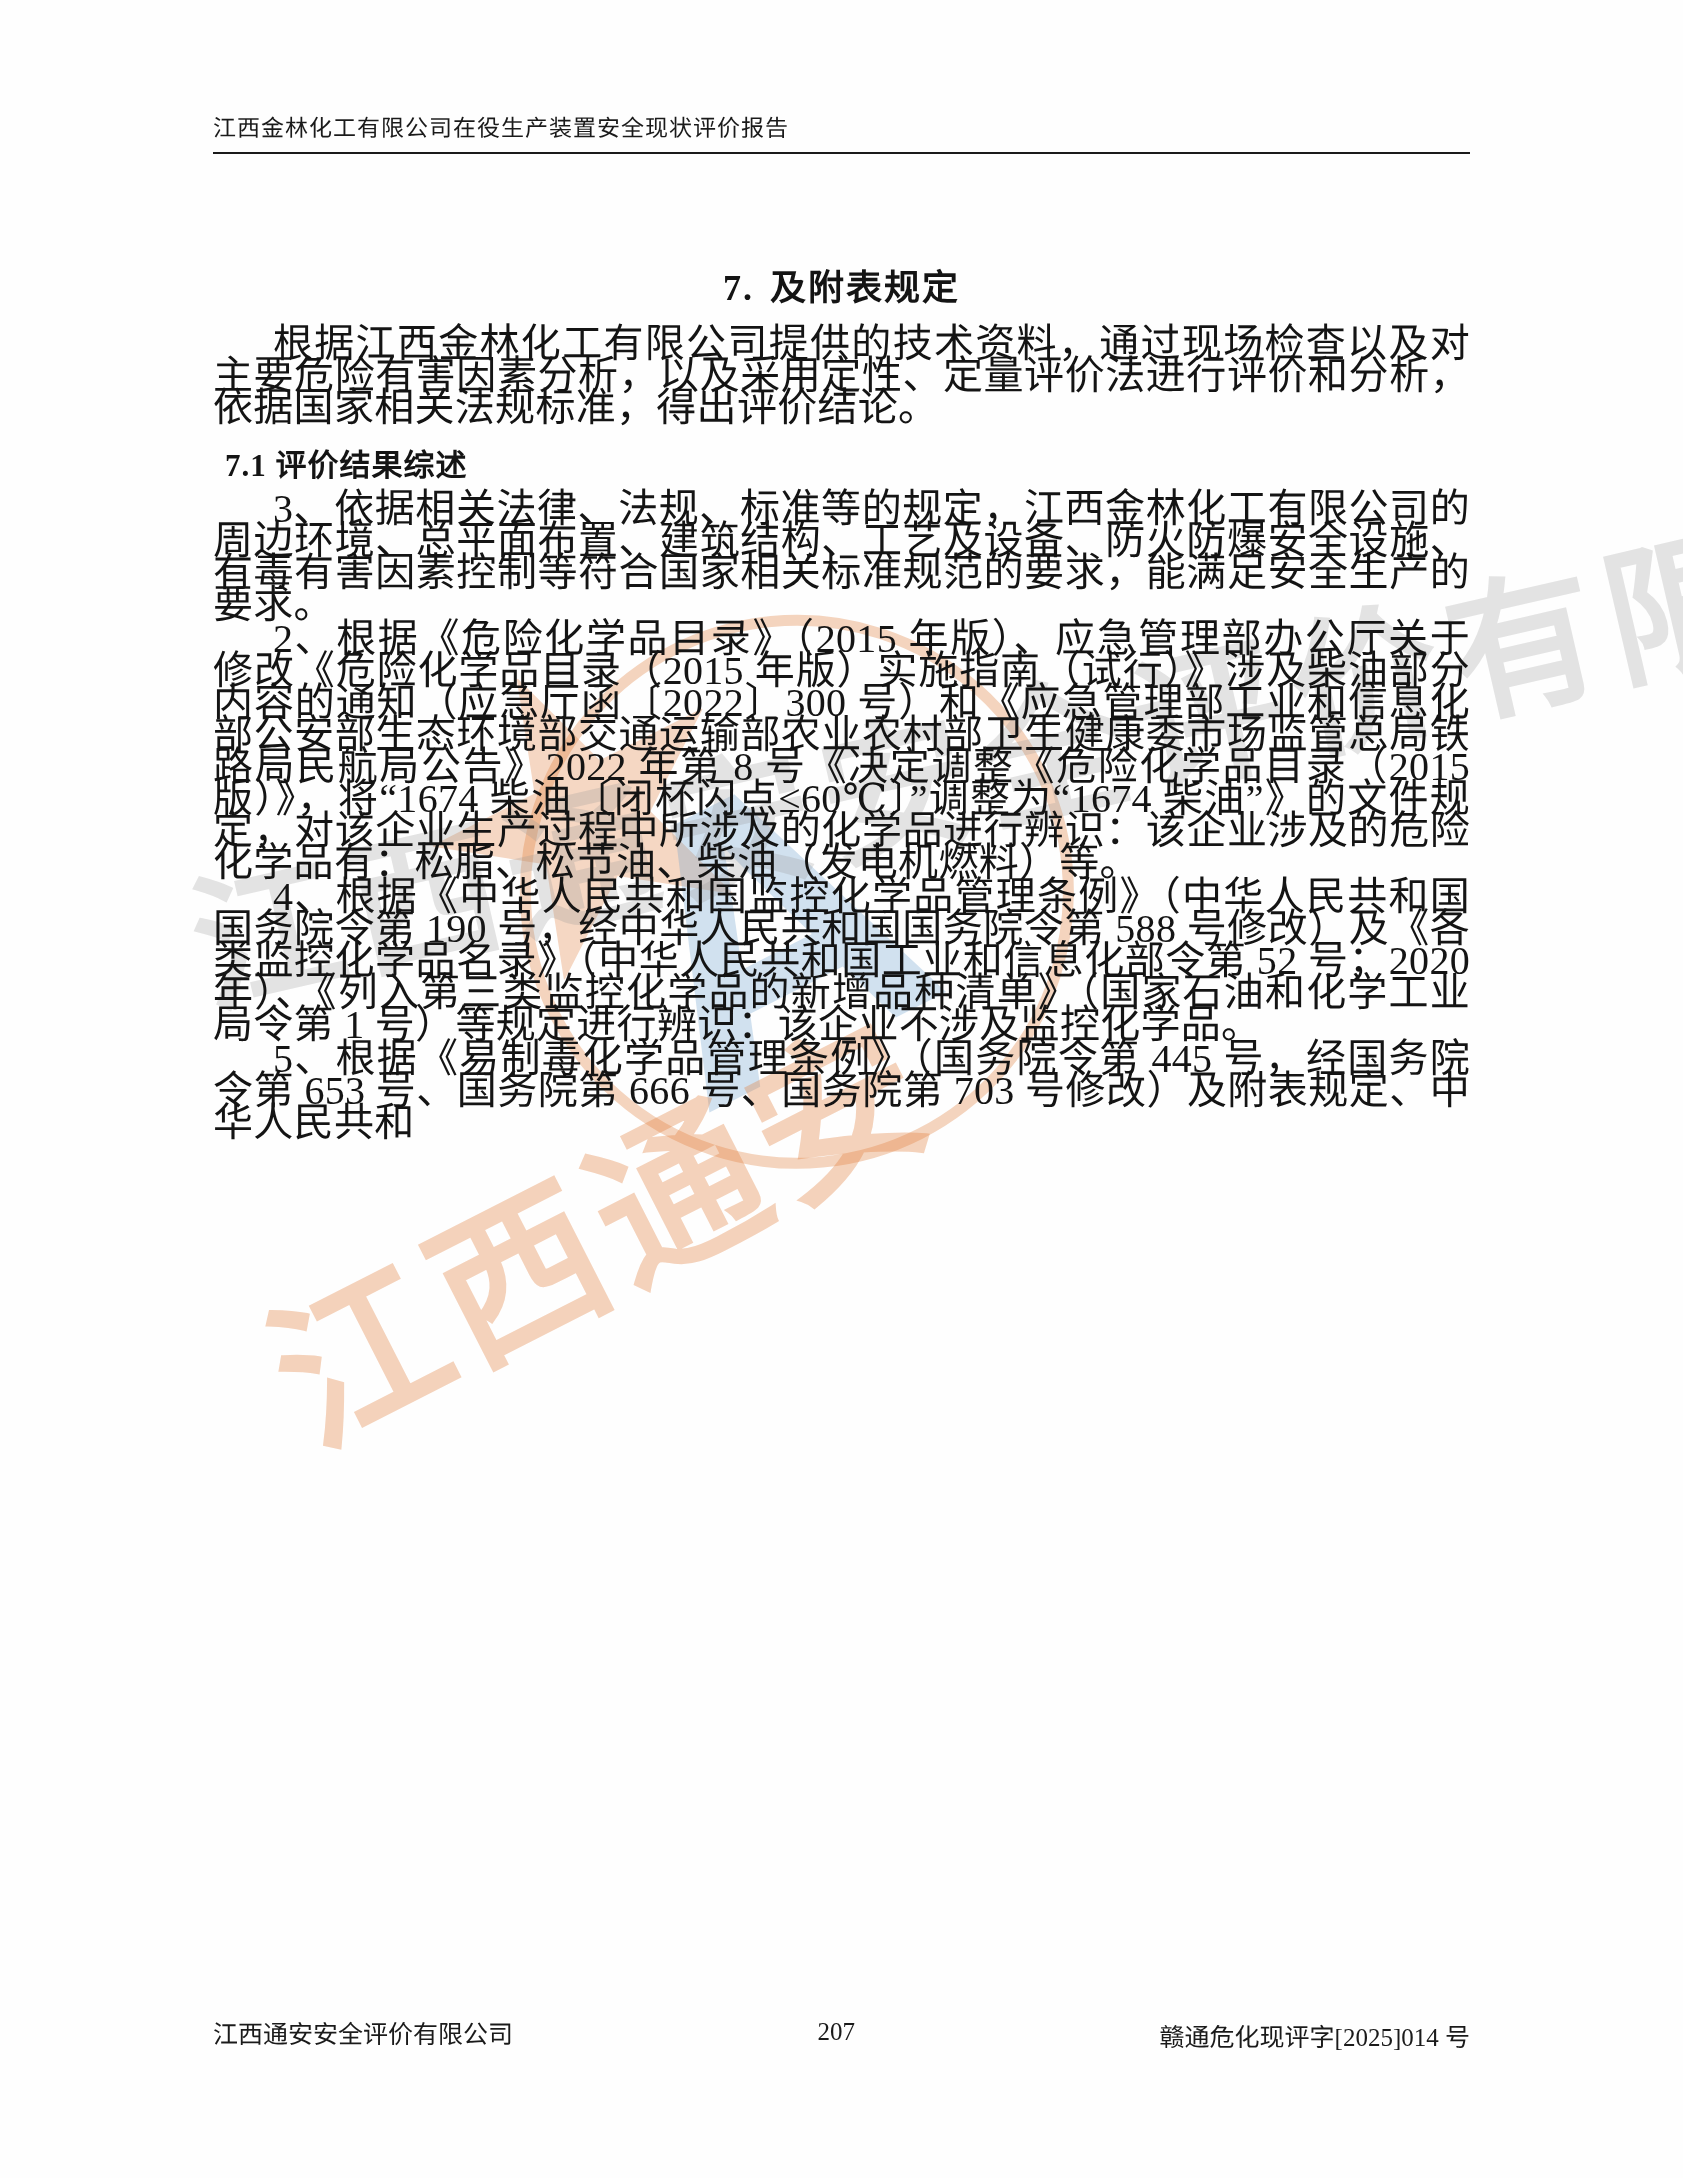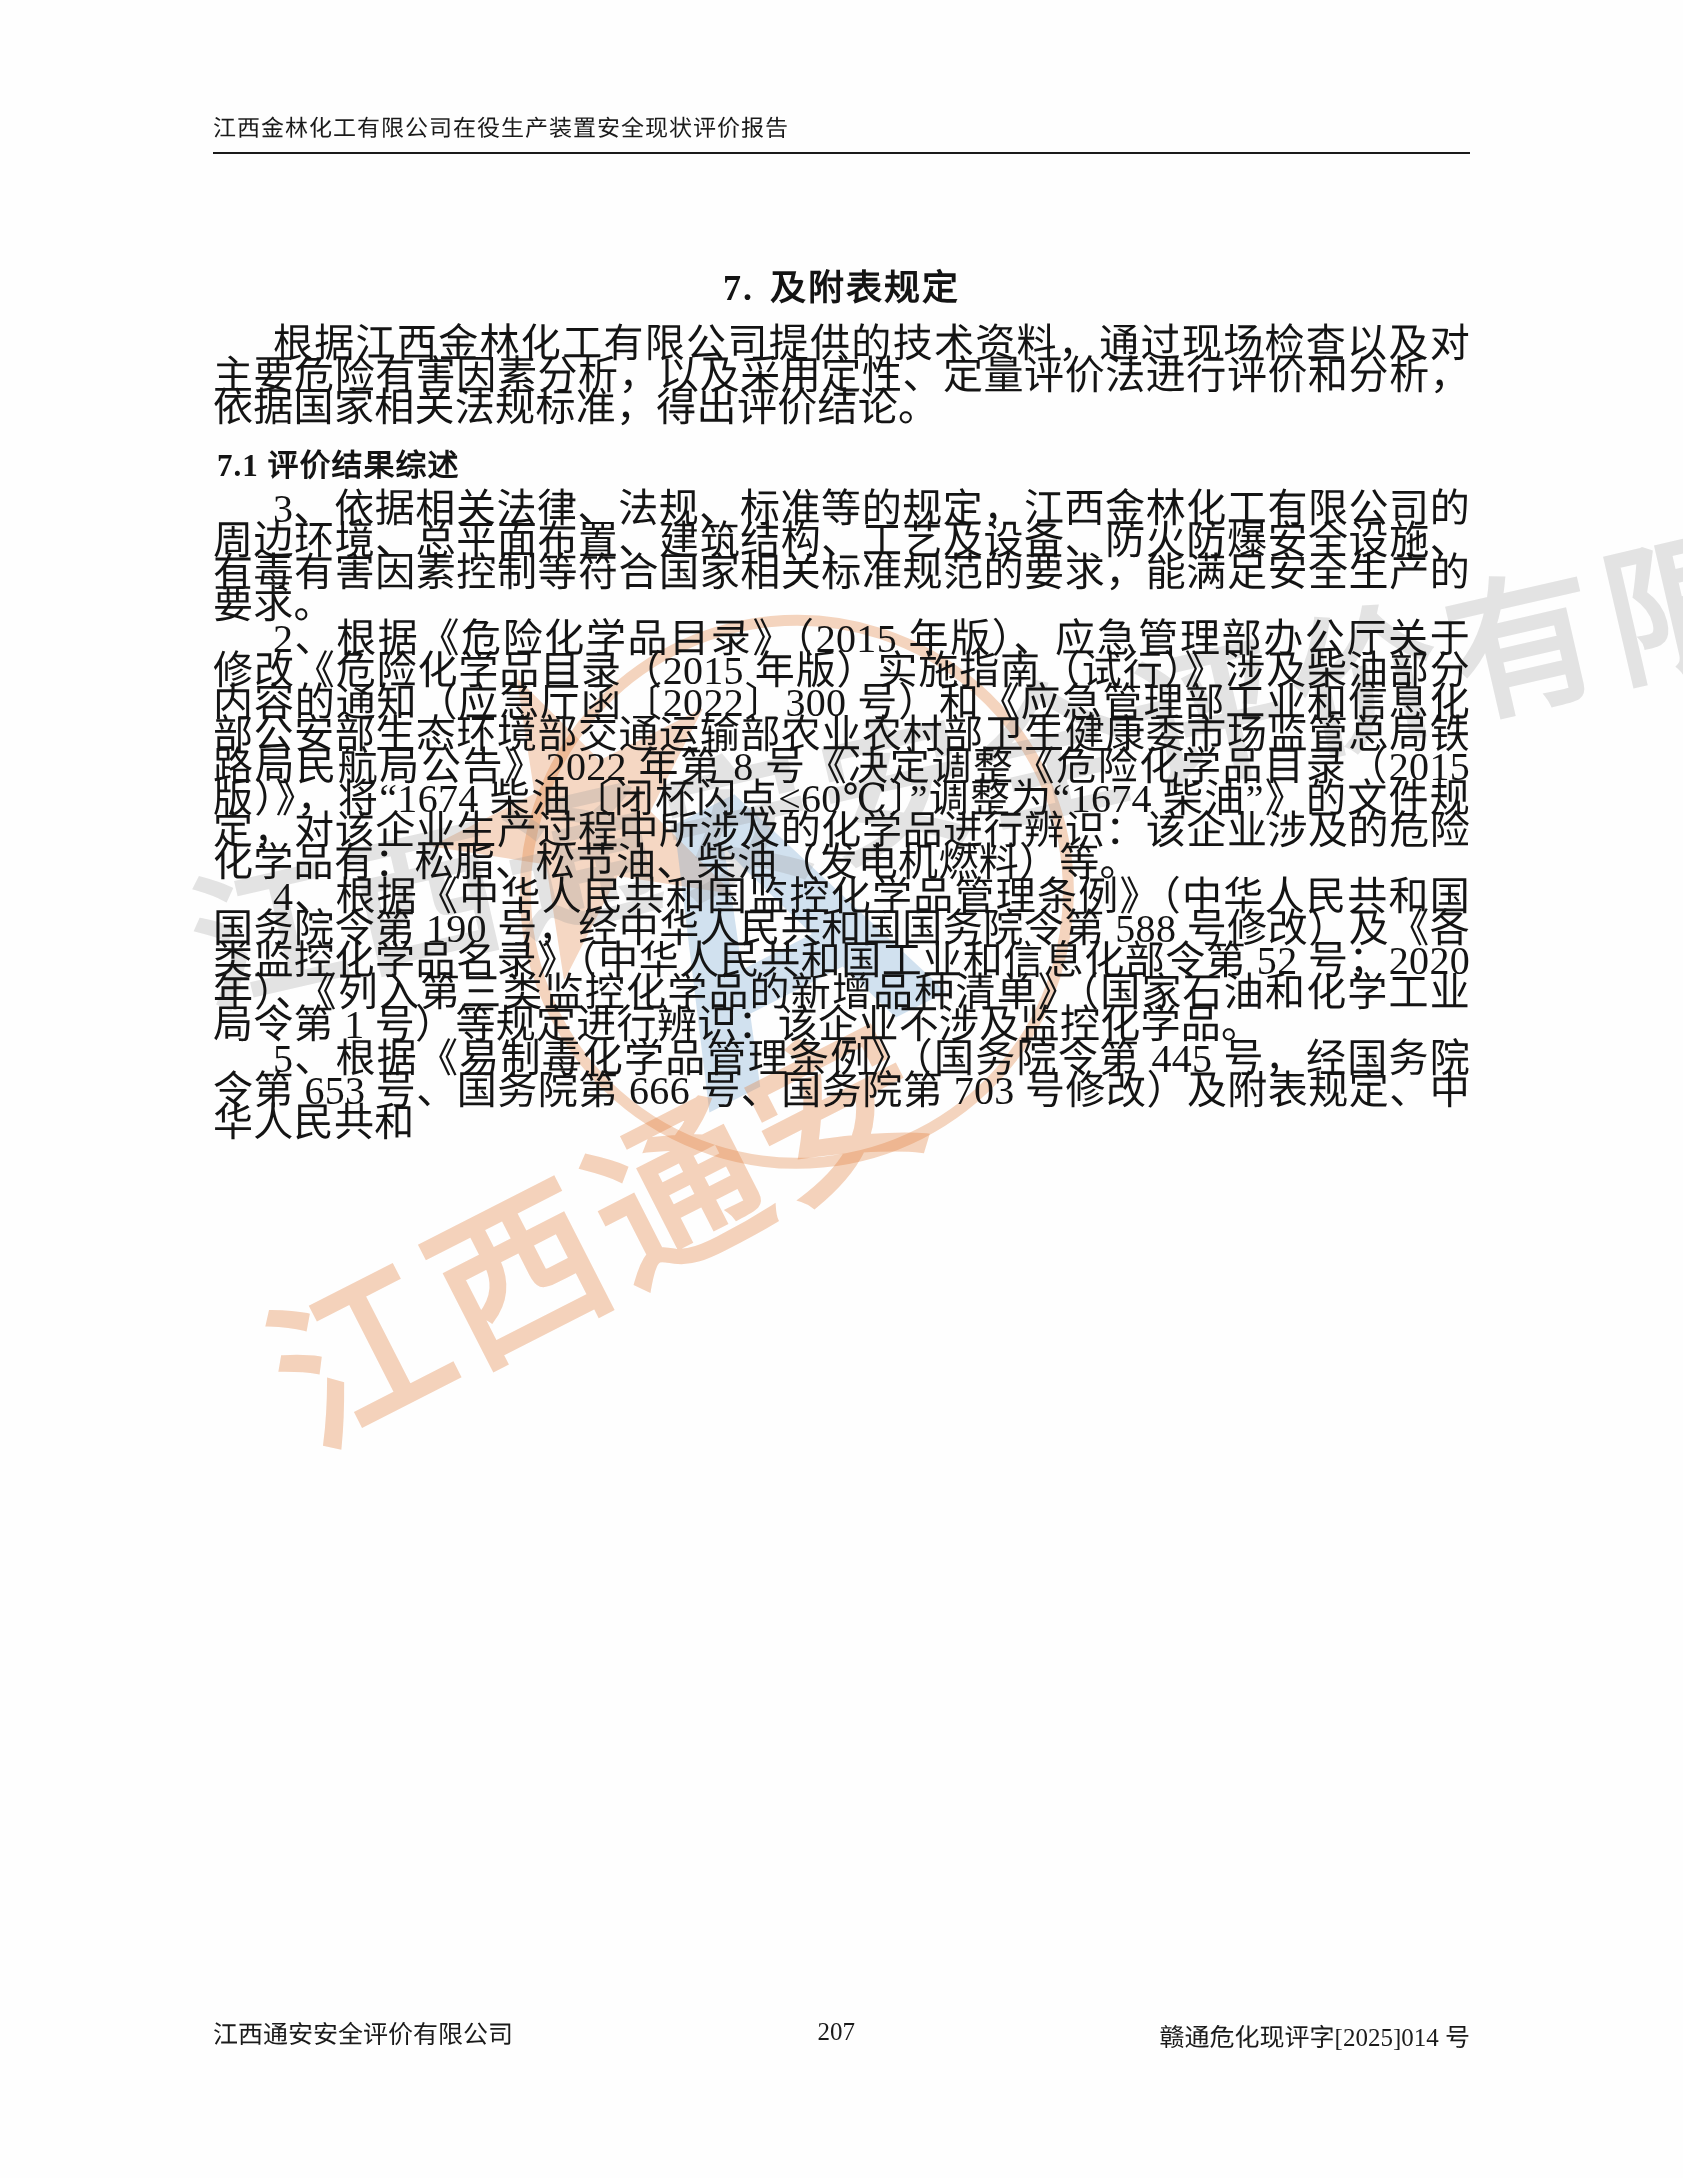--- a/index.html
+++ b/index.html
@@ -142,21 +142,21 @@
     letter-spacing: 2px;
     margin: 20px 0 18px 0;
     font-family: "Liberation Serif", serif;
   }
   .chapter-title .num {
     margin-right: 16px;
   }
   .section-title {
     font-size: 31px;
     font-weight: bold;
-    margin: 16px 0 8px 4px;
+    margin: 16px 0 8px 12px;
     letter-spacing: 1px;
     font-family: "Liberation Serif", serif;
   }
   p.para {
     font-size: 40px;
     line-height: 32px;
     margin: 0 0 2px 0;
     text-align: justify;
     text-justify: inter-ideograph;
     text-indent: 60px;

